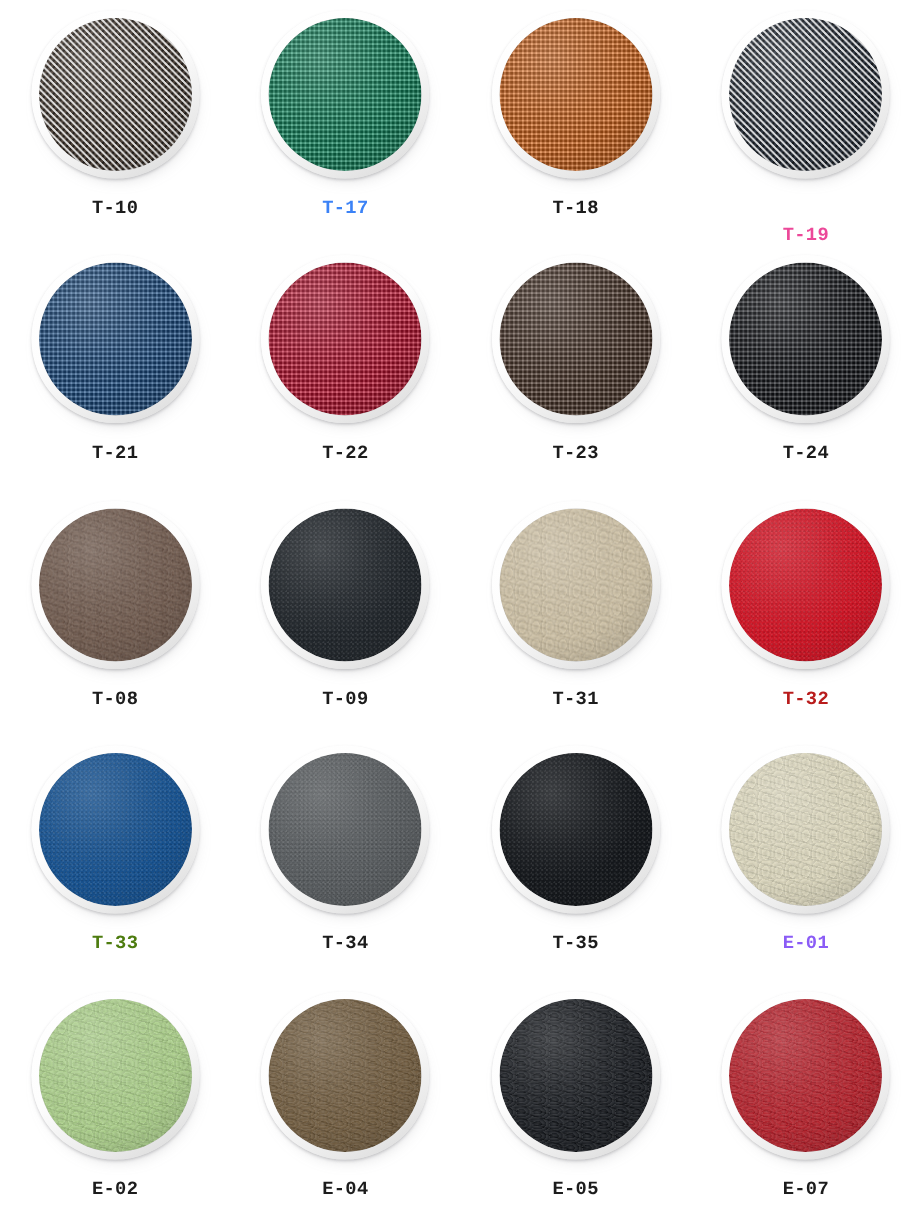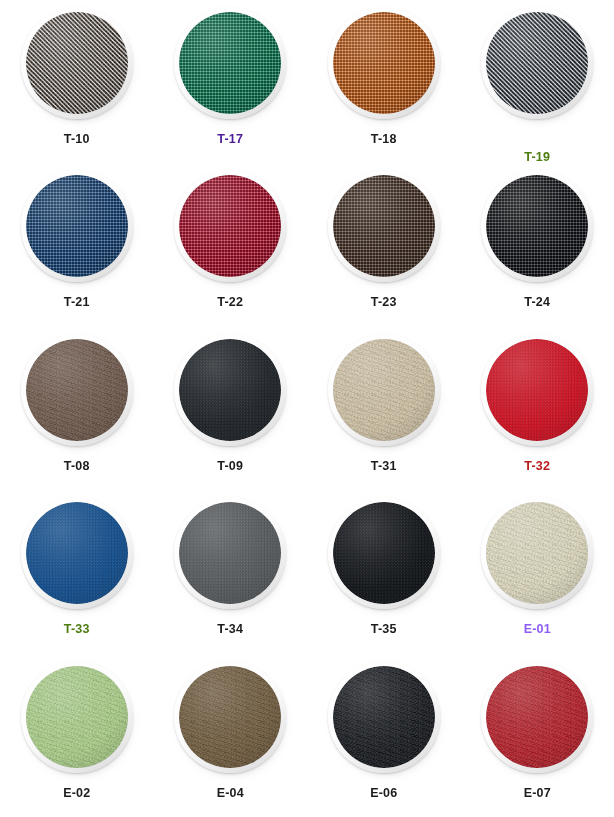--- a/index.html
+++ b/index.html
@@ -153,21 +153,21 @@
         rgba(0,0,0,0.13) 0%, rgba(0,0,0,0.0) 65%),
       repeating-linear-gradient(18deg,
         rgba(0,0,0,0.07) 0px, rgba(0,0,0,0.07) 1px,
         rgba(255,255,255,0.05) 1px, rgba(255,255,255,0.05) 4px);
     background-size: 11px 8px, 9px 12px, 14px 14px;
   }
 
   
   .swatch-label {
     margin-top: 14px;
-    font-family: Liberation Sans, sans-serif;
+    font-family: Liberation Mono, monospace;
     font-size: 12.5px;
     font-weight: bold;
     letter-spacing: 0.2px;
     color: #1c1c1c;
     text-align: center;
     line-height: 1;
     user-select: none;
   }
 </style>
 </head>
@@ -190,21 +190,21 @@
       <div class="swatch-cell">
         <div class="disc-wrap">
           <div class="disc-shadow"></div>
           <div class="disc-rim">
             <div class="disc-face">
               <div class="disc-texture tex-woven" style="background-color: rgb(14, 139, 95); --accent: #14a472;"></div>
               <div class="disc-sheen"></div>
             </div>
           </div>
         </div>
-        <div class="swatch-label" style="color: #4c1d95;">T-17</div>
+        <div class="swatch-label" style="color: #3b82f6;">T-17</div>
       </div>
       <div class="swatch-cell">
         <div class="disc-wrap">
           <div class="disc-shadow"></div>
           <div class="disc-rim">
             <div class="disc-face">
               <div class="disc-texture tex-woven" style="background-color: rgb(223, 106, 27); --accent: #ef7d27;"></div>
               <div class="disc-sheen"></div>
             </div>
           </div>
@@ -214,21 +214,21 @@
       <div class="swatch-cell">
         <div class="disc-wrap">
           <div class="disc-shadow"></div>
           <div class="disc-rim">
             <div class="disc-face">
               <div class="disc-texture tex-weave-dotted" style="background-color: rgb(43, 50, 60); --accent: #e8ecef;"></div>
               <div class="disc-sheen"></div>
             </div>
           </div>
         </div>
-        <div class="swatch-label" style="color: #4d7c0f; margin-top: 32px;">T-19</div>
+        <div class="swatch-label" style="color: #ec4899; margin-top: 32px;">T-19</div>
       </div>
       <div class="swatch-cell">
         <div class="disc-wrap">
           <div class="disc-shadow"></div>
           <div class="disc-rim">
             <div class="disc-face">
               <div class="disc-texture tex-woven" style="background-color: rgb(27, 80, 137); --accent: #245f9e;"></div>
               <div class="disc-sheen"></div>
             </div>
           </div>
@@ -394,21 +394,21 @@
       <div class="swatch-cell">
         <div class="disc-wrap">
           <div class="disc-shadow"></div>
           <div class="disc-rim">
             <div class="disc-face">
               <div class="disc-texture tex-leather" style="background-color: rgb(14, 17, 22); --accent: #171b21;"></div>
               <div class="disc-sheen"></div>
             </div>
           </div>
         </div>
-        <div class="swatch-label" style="color: rgb(28, 28, 28);">E-06</div>
+        <div class="swatch-label" style="color: rgb(28, 28, 28);">E-05</div>
       </div>
       <div class="swatch-cell">
         <div class="disc-wrap">
           <div class="disc-shadow"></div>
           <div class="disc-rim">
             <div class="disc-face">
               <div class="disc-texture tex-leather" style="background-color: rgb(178, 23, 34); --accent: #c0212d;"></div>
               <div class="disc-sheen"></div>
             </div>
           </div>

